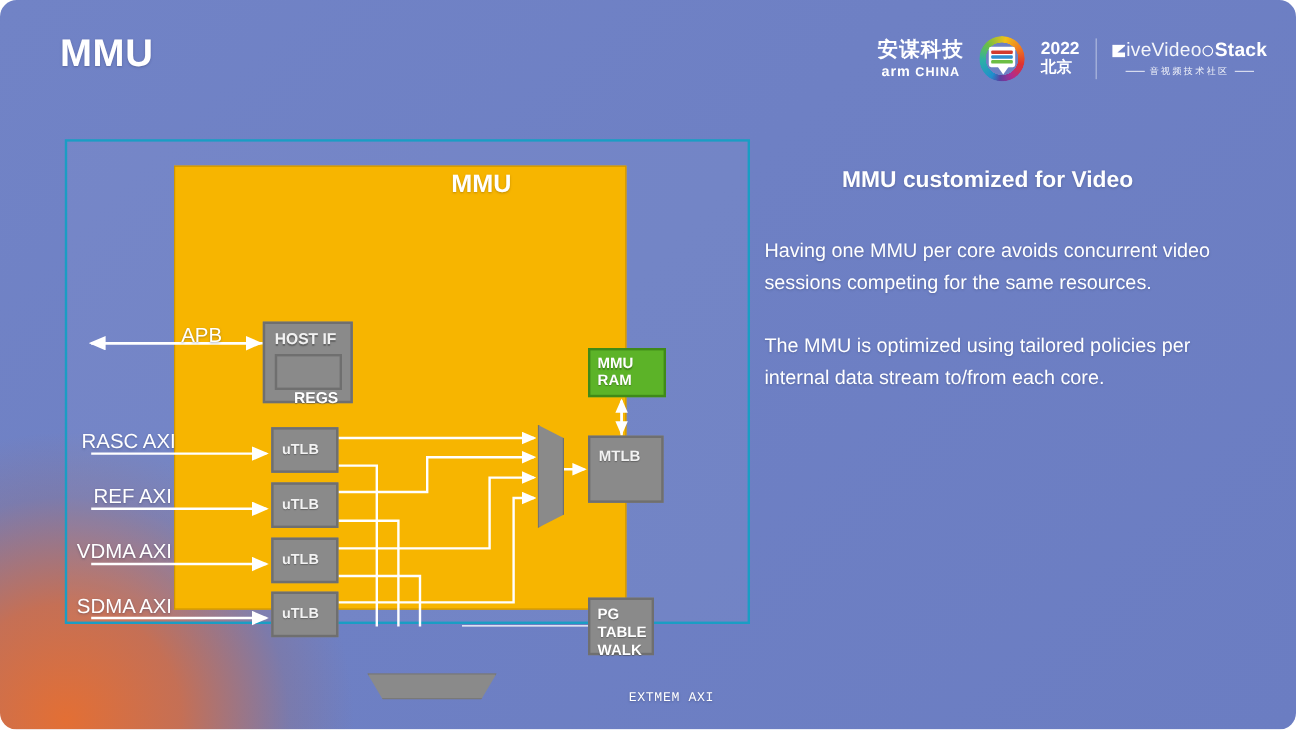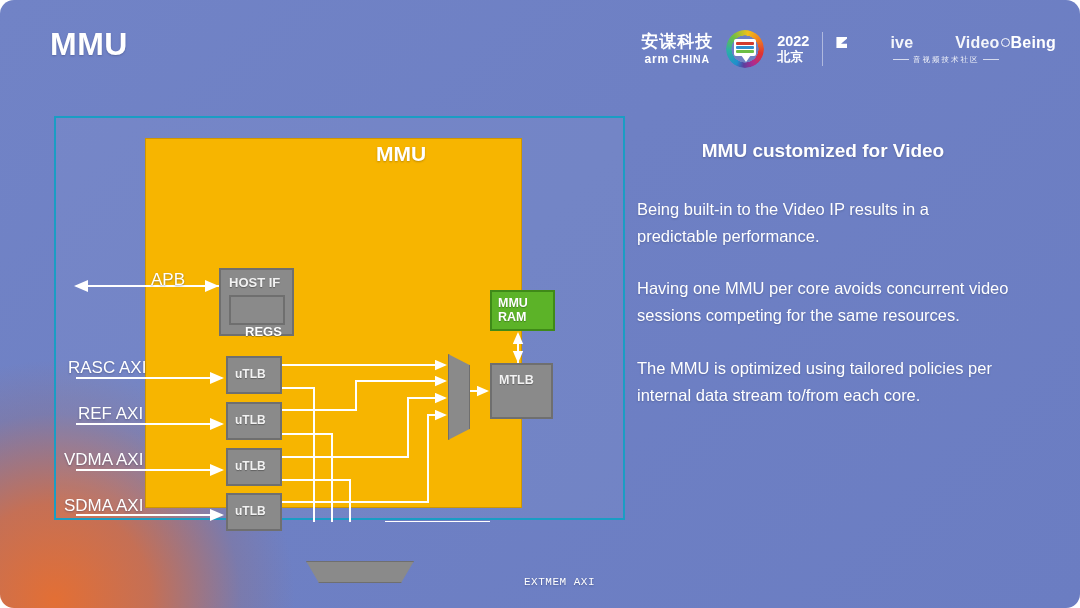--- a/index.html
+++ b/index.html
@@ -65,21 +65,21 @@
   .logo-year .y { font-size:14.5px; font-weight:bold; }
   .logo-year .c { font-size:13px; font-weight:bold; font-family:"DejaVu Sans", sans-serif; }
   .logo-div { width:1px; height:34px; background:rgba(255,255,255,0.45); }
 
   .logo-lvs { display:flex; flex-direction:column; align-items:center; color:#fff; }
   .logo-lvs .lvs-main { font-size:16px; letter-spacing:0.2px; display:flex; align-items:center; }
   .logo-lvs .lvs-main .flag {
     display:inline-block; width:11px; height:11px; margin-right:1px;
     background:#fff; clip-path:polygon(0 0,0 100%,100% 100%,100% 62%,42% 62%,100% 12%,100% 0);
   }
-  .logo-lvs .lvs-main .thin { font-weight:700; opacity:0.93;margin-left:42px; }
+  .logo-lvs .lvs-main .thin { font-weight:400; opacity:0.93; }
   .logo-lvs .lvs-main .bold { font-weight:bold; }
   .logo-lvs .lvs-main .dot {
     display:inline-block; width:9px; height:9px; border:1.5px solid #fff;
     border-radius:50%; margin:0 1px;
   }
   .logo-lvs .lvs-sub {
     display:flex; align-items:center; gap:4px; margin-top:3px;
     font-size:7.5px; letter-spacing:2px; font-family:"DejaVu Sans", sans-serif;
     opacity:0.9;
   }
@@ -223,21 +223,21 @@
       </div>
 
       <div class="logo-div"></div>
 
       <div class="logo-lvs">
         <div class="lvs-main">
           <span class="flag"></span>
             <span class="thin">ive</span>
             <span class="thin">Video</span>
             <span class="dot"></span>
-            <span class="bold">Being</span>
+            <span class="bold">Stack</span>
         </div>
         <div class="lvs-sub">音视频技术社区</div>
       </div>
 
     </div>
   </div>
 
   <div id="diagram">
 
     <div id="soc-block"></div>
@@ -309,30 +309,32 @@
 
     <div id="mmu-ram">
       <div>MMU</div>
       <div>RAM</div>
     </div>
 
     <div class="gbox" id="mtlb">
       <span>MTLB</span>
     </div>
 
+    <div class="gbox" id="pgwalk">
+      <div class="t">PG TABLE WALK</div>
+    </div>
 
     <div class="port-lbl" id="lbl-apb">APB</div>
     <div class="port-lbl" id="lbl-rasc">RASC AXI</div>
     <div class="port-lbl" id="lbl-ref">REF AXI</div>
     <div class="port-lbl" id="lbl-vdma">VDMA AXI</div>
     <div class="port-lbl" id="lbl-sdma">SDMA AXI</div>
     <div class="port-lbl" id="lbl-extmem">EXTMEM AXI</div>
 
   </div>
 
   <div id="textcol">
     <div id="text-heading">MMU customized for Video</div>
-    <p>Being built-in to the Video IP results in a predictable performance.</p>
     <p>Having one MMU per core avoids concurrent video sessions competing for the same resources.</p>
     <p>The MMU is optimized using tailored policies per internal data stream to/from each core.</p>
   </div>
 
 </div>
 
 </body></html>

